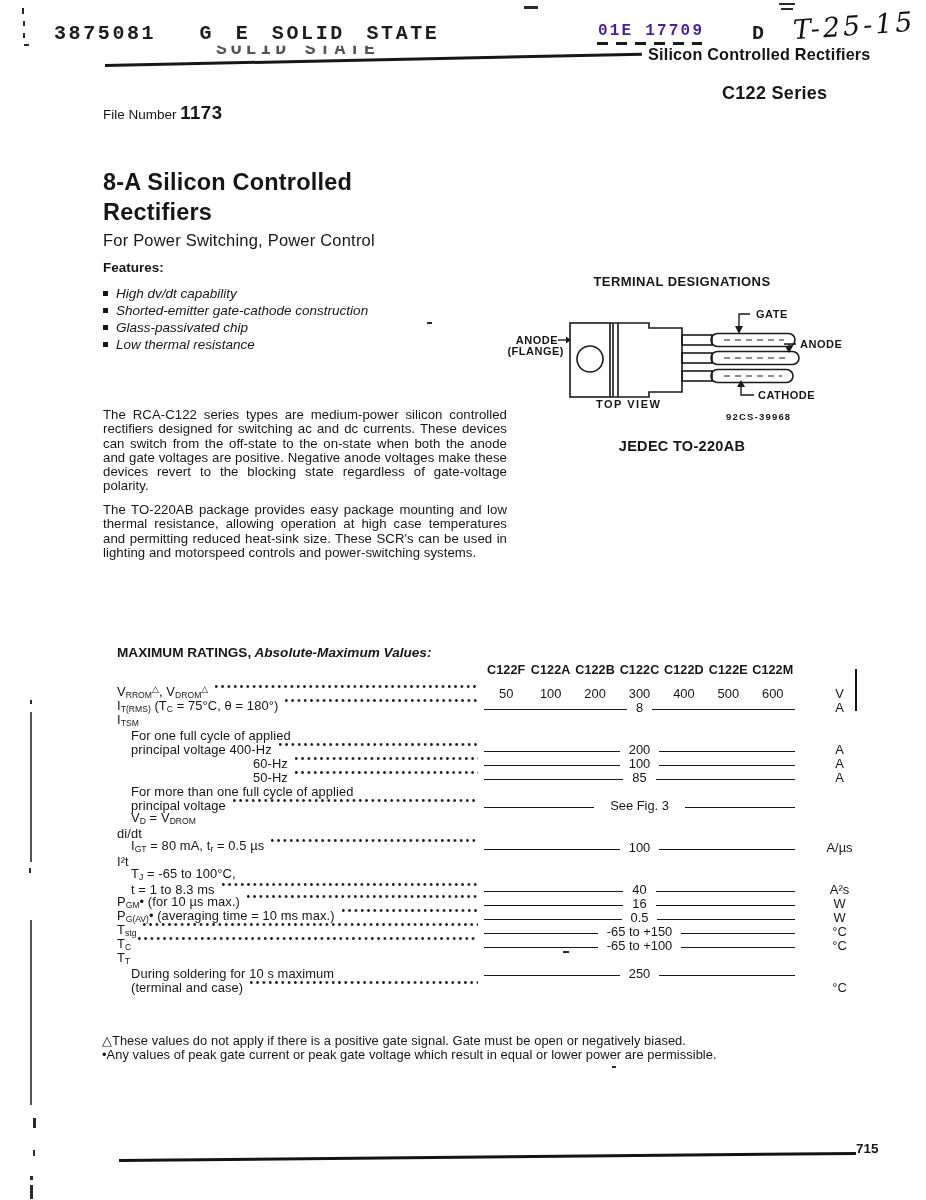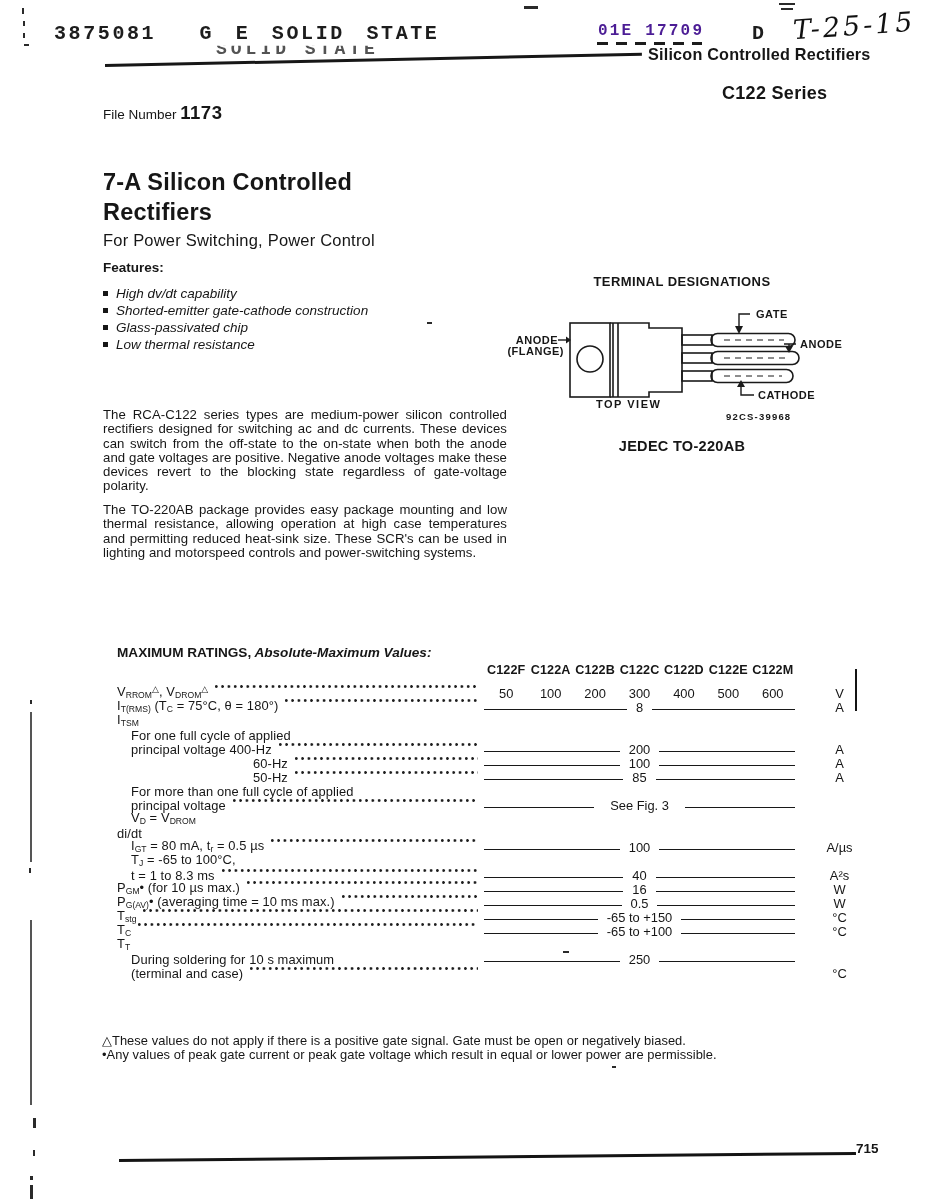--- a/index.html
+++ b/index.html
@@ -96,21 +96,21 @@
   <div class="abs mono typed-rev">D</div>
   <div class="abs handwr">T-25-15</div>
   <div class="abs dashline" style="left:597px;top:42px;width:105px;"></div>
   <div class="abs hrule" style="left:105px;top:64px;width:537px;transform:rotate(-1.2deg);"></div>
   <div class="abs cat-label">Silicon Controlled Rectifiers</div>
 
   <div class="abs filenum"><span>File Number</span> <b>1173</b></div>
   <div class="abs series">C122 Series</div>
 
   <div class="abs doc-title">
-      <div>7-A Silicon Controlled</div>
+      <div>8-A Silicon Controlled</div>
       <div>Rectifiers</div>
     </div>
   <div class="abs doc-sub">For Power Switching, Power Control</div>
   <div class="abs feat-label">Features:</div>
   <div class="abs features">
     <div class="fitem">
         <span class="sq"></span>
         <span>High dv/dt capability</span>
       </div>
     <div class="fitem">
@@ -298,20 +298,27 @@
           <span class="leader"></span>
         </div>
         <div class="tval">
           <span class="rule"></span>
           <span class="vtext">100</span>
           <span class="rule"></span>
         </div>
         <div class="tunit">A/µs</div>
       </div>
       <div class="trow">
+        <div class="tlabel ind0">
+          <span class="ltext">I²t</span>
+        </div>
+        <div class="tval"></div>
+        <div class="tunit"></div>
+      </div>
+      <div class="trow">
         <div class="tlabel ind1">
           <span class="ltext">T<sub>J</sub> = -65 to 100°C,</span>
         </div>
         <div class="tval"></div>
         <div class="tunit"></div>
       </div>
       <div class="trow">
         <div class="tlabel ind1">
           <span class="ltext">t = 1 to 8.3 ms</span>
           <span class="leader"></span>

